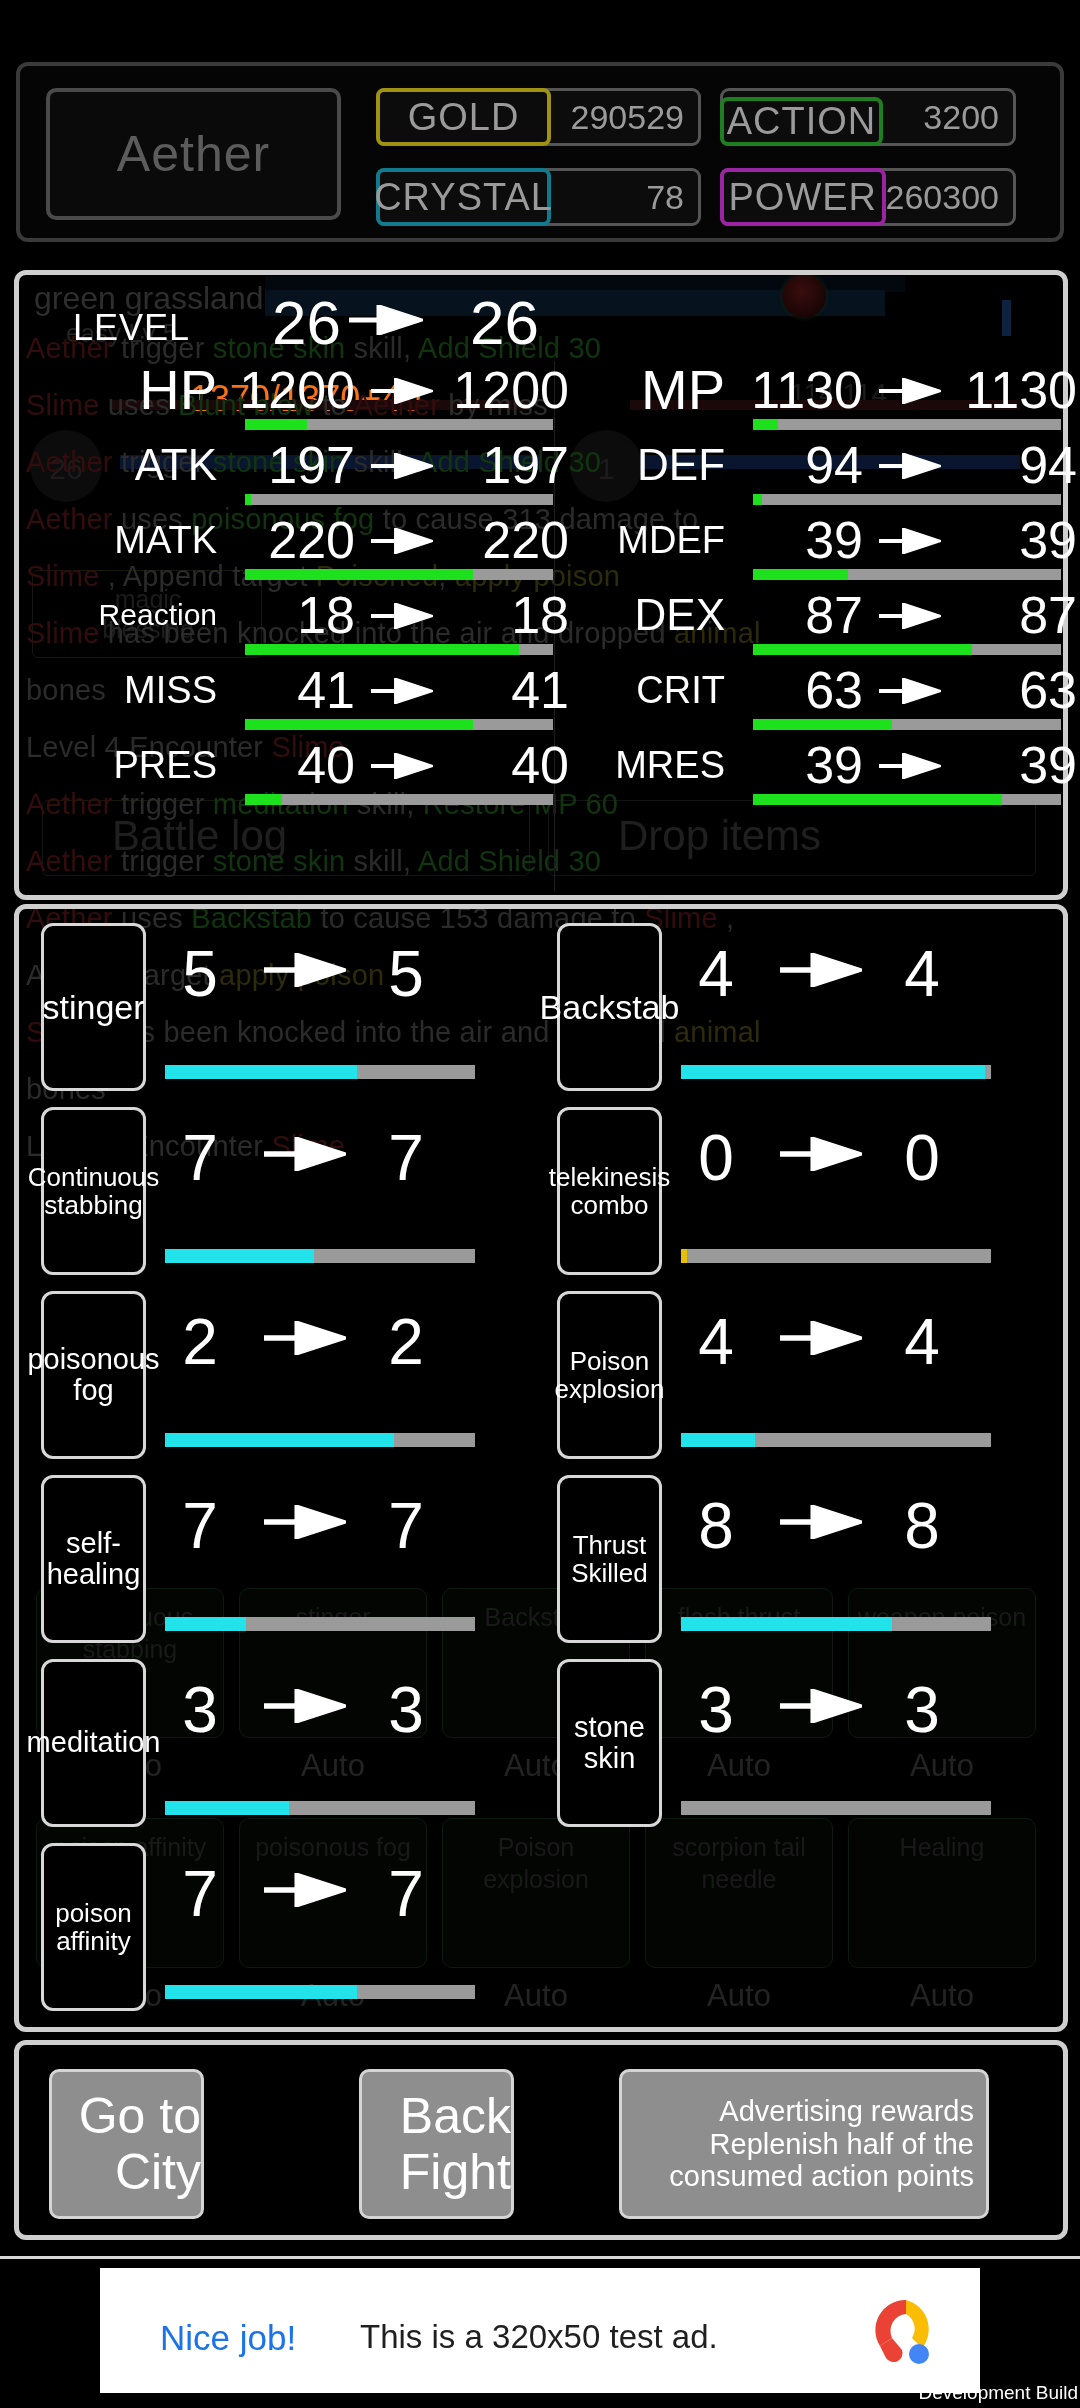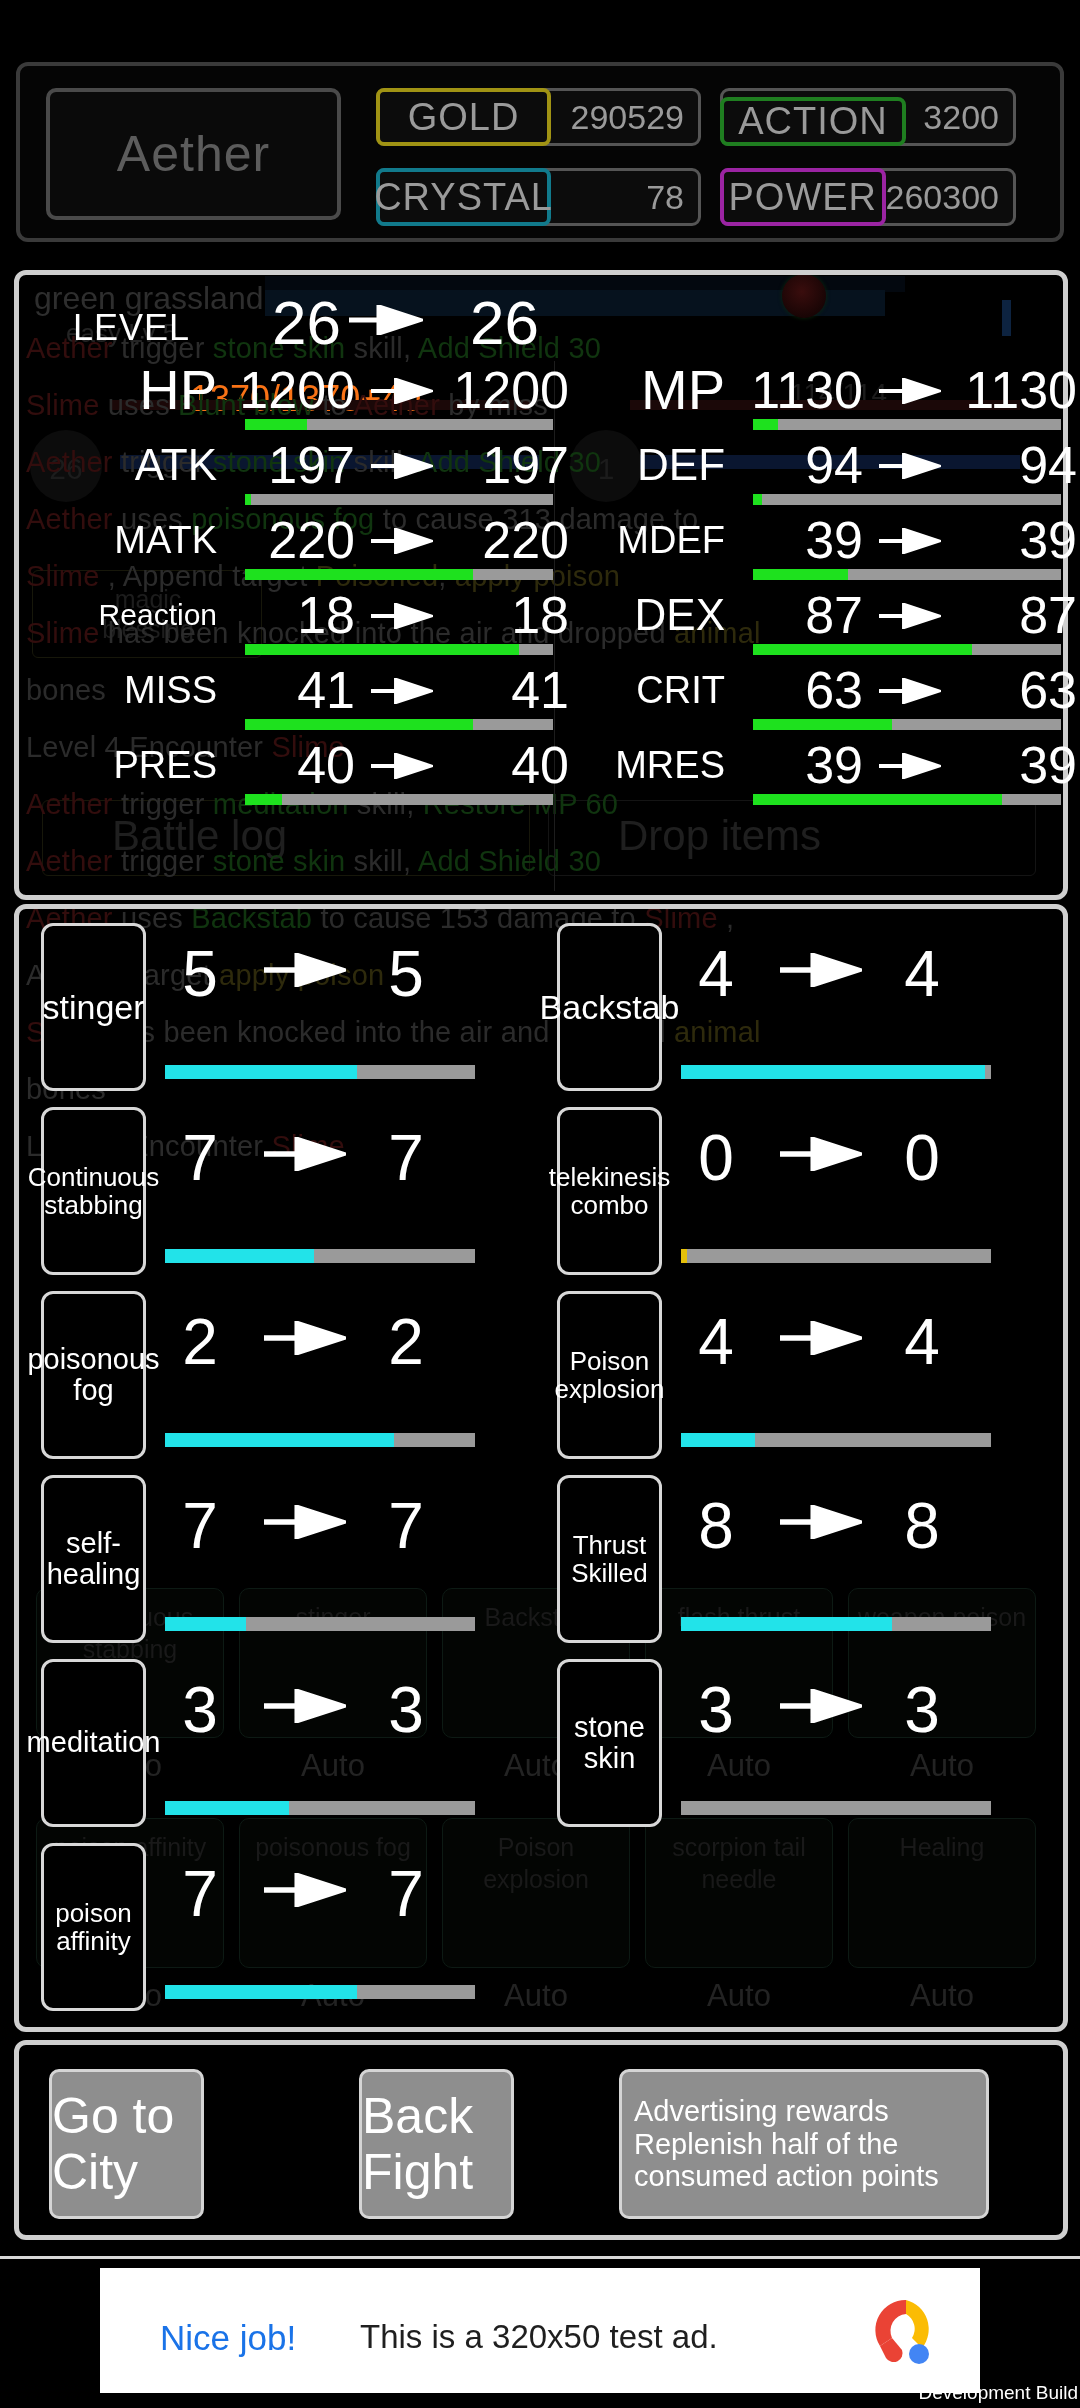--- a/index.html
+++ b/index.html
@@ -71,21 +71,21 @@
   .res .val {
     flex:1; display:flex; align-items:center; justify-content:flex-end;
     padding-right:14px; font-size:34px; color:#9a9a9a;
   }
   .res-gold     { left:356px; top:22px;  width:325px;text-align:right; }
   .res-crystal  { left:356px; top:102px; width:325px; }
   .res-action   { left:700px; top:22px;  width:296px; }
   .res-power    { left:700px; top:102px; width:296px; }
   .res-gold .tag    { width:175px; border-color:#a09314; }
   .res-crystal .tag { width:175px; border-color:#117a8c; }
-  .res-action .tag  { width:186px; border-color:#1f7e20;margin-top:6px; }
+  .res-action .tag  { width:163px; border-color:#1f7e20;margin-top:6px; }
   .res-power .tag   { width:166px; border-color:#9b24a3; }
 
   
   .stats-panel {
     position:absolute; left:14px; top:270px; width:1054px; height:630px;
     border:5px solid #cfcfcf; border-radius:12px; background:transparent; z-index:2;
   }
   .lvl-row { position:absolute; left:0; top:18px; width:100%; height:64px; }
   .lvl-row .lb { position:absolute; left:54px; top:14px; font-size:36px; color:#fff; letter-spacing:1px;text-align:center; }
   .lvl-row .v1 { position:absolute; left:212px; top:-6px; width:110px; text-align:right; font-size:62px; color:#fff; }
@@ -141,21 +141,21 @@
   .skill-bar > i { display:block; height:100%; background:#22e3e9; }
   .skill-bar > i.amber { background:#e5c00a; }
 
   
   .btn-panel {
     position:absolute; left:14px; top:2040px; width:1054px; height:200px;
     border:5px solid #cfcfcf; border-radius:12px; z-index:2;
   }
   .btn {
     position:absolute; background:#8e8e8e; border:3px solid #d5d5d5; border-radius:10px;
-    display:flex; align-items:center; justify-content:center; text-align:left;
+    display:flex; align-items:center; justify-content:center; text-align:right;
     color:#fff; line-height:1.12;
   }
   .btn-city  { left:30px;  top:24px; width:155px; height:150px; font-size:50px; }
   .btn-fight { left:340px; top:24px; width:155px; height:150px; font-size:50px; }
   .btn-ad    { left:600px; top:24px; width:370px; height:150px; font-size:29px; padding:0 12px; }
 
   
   .ad-banner {
     position:absolute; left:100px; top:2268px; width:880px; height:125px;
     background:#fff; z-index:3; display:flex; align-items:center;

